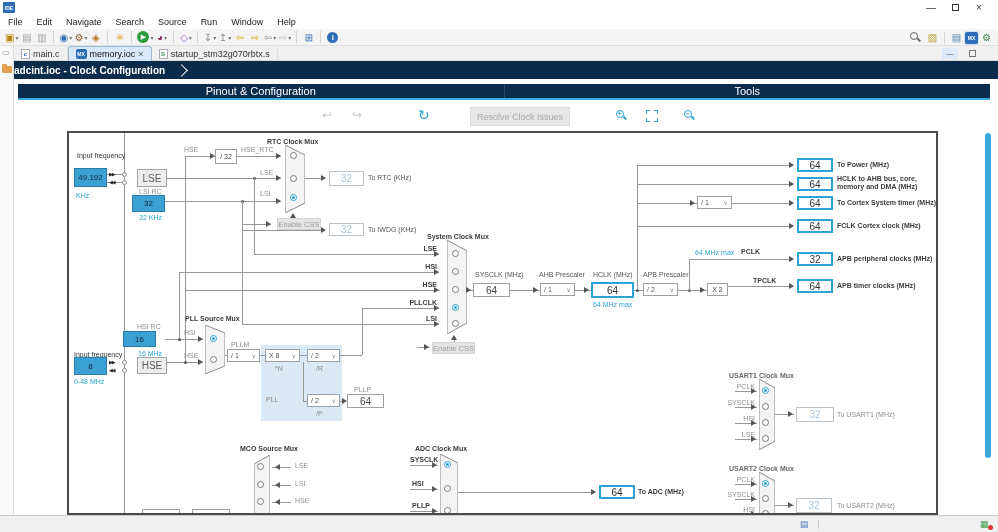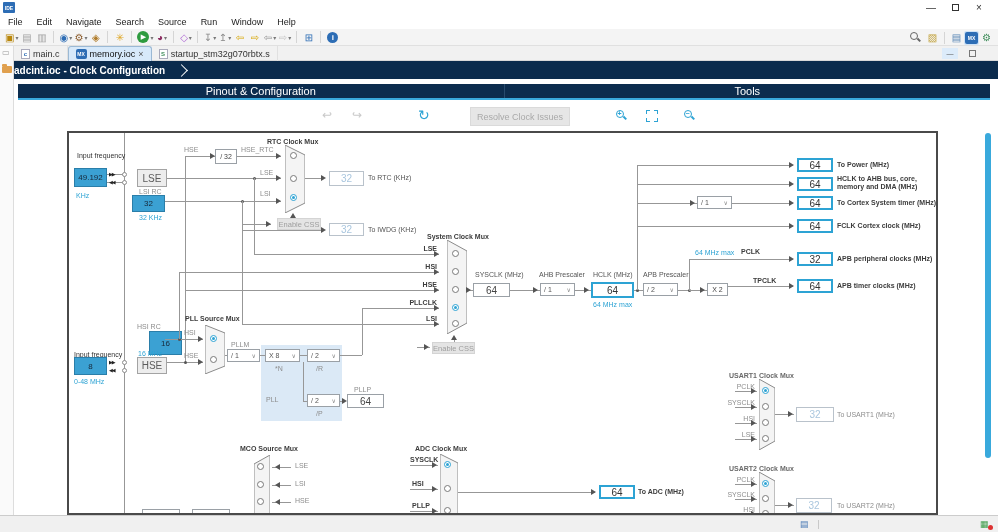--- a/index.html
+++ b/index.html
@@ -327,21 +327,21 @@
     <i class="ar" style="left:197px;top:88px"></i>
     <span class="cssbtn" style="left:208px;top:85px;width:44px;height:12px">Enable CSS</span>
     <i class="w" style="left:224px;top:82px;width:1px;height:3px"></i>
     <i class="au" style="left:221px;top:77px"></i>
     <i class="w" style="left:173px;top:97px;width:80px;height:1px"></i>
     <i class="ar" style="left:252px;top:94px"></i>
     <span class="vb d" style="left:260px;top:90px;width:35px;height:13px">32</span>
     <span class="lbl b" style="left:299px;top:93px;font-weight:normal;color:#555">To IWDG (KHz)</span>
 
     <span class="lbl" style="left:68px;top:190px">HSI RC</span>
-    <span class="ib" style="left:80px;top:198px;width:33px;height:24px">16</span>
+    <span class="ib" style="left:54px;top:198px;width:33px;height:16px">16</span>
     <span class="lbl bl" style="left:69px;top:217px">16 MHz</span>
     <i class="w" style="left:96px;top:206px;width:38px;height:1px"></i>
     <i class="ar" style="left:129px;top:203px"></i>
     <i class="dt" style="left:109px;top:205px"></i>
     <i class="w" style="left:110px;top:139px;width:1px;height:67px"></i>
     <i class="w" style="left:110px;top:139px;width:260px;height:1px"></i>
 
     <span class="lbl" style="left:5px;top:218px;color:#333">Input frequency</span>
     <span class="ib" style="left:5px;top:224px;width:33px;height:18px">8</span>
     <span class="lbl bl" style="left:5px;top:245px">0-48 MHz</span>

